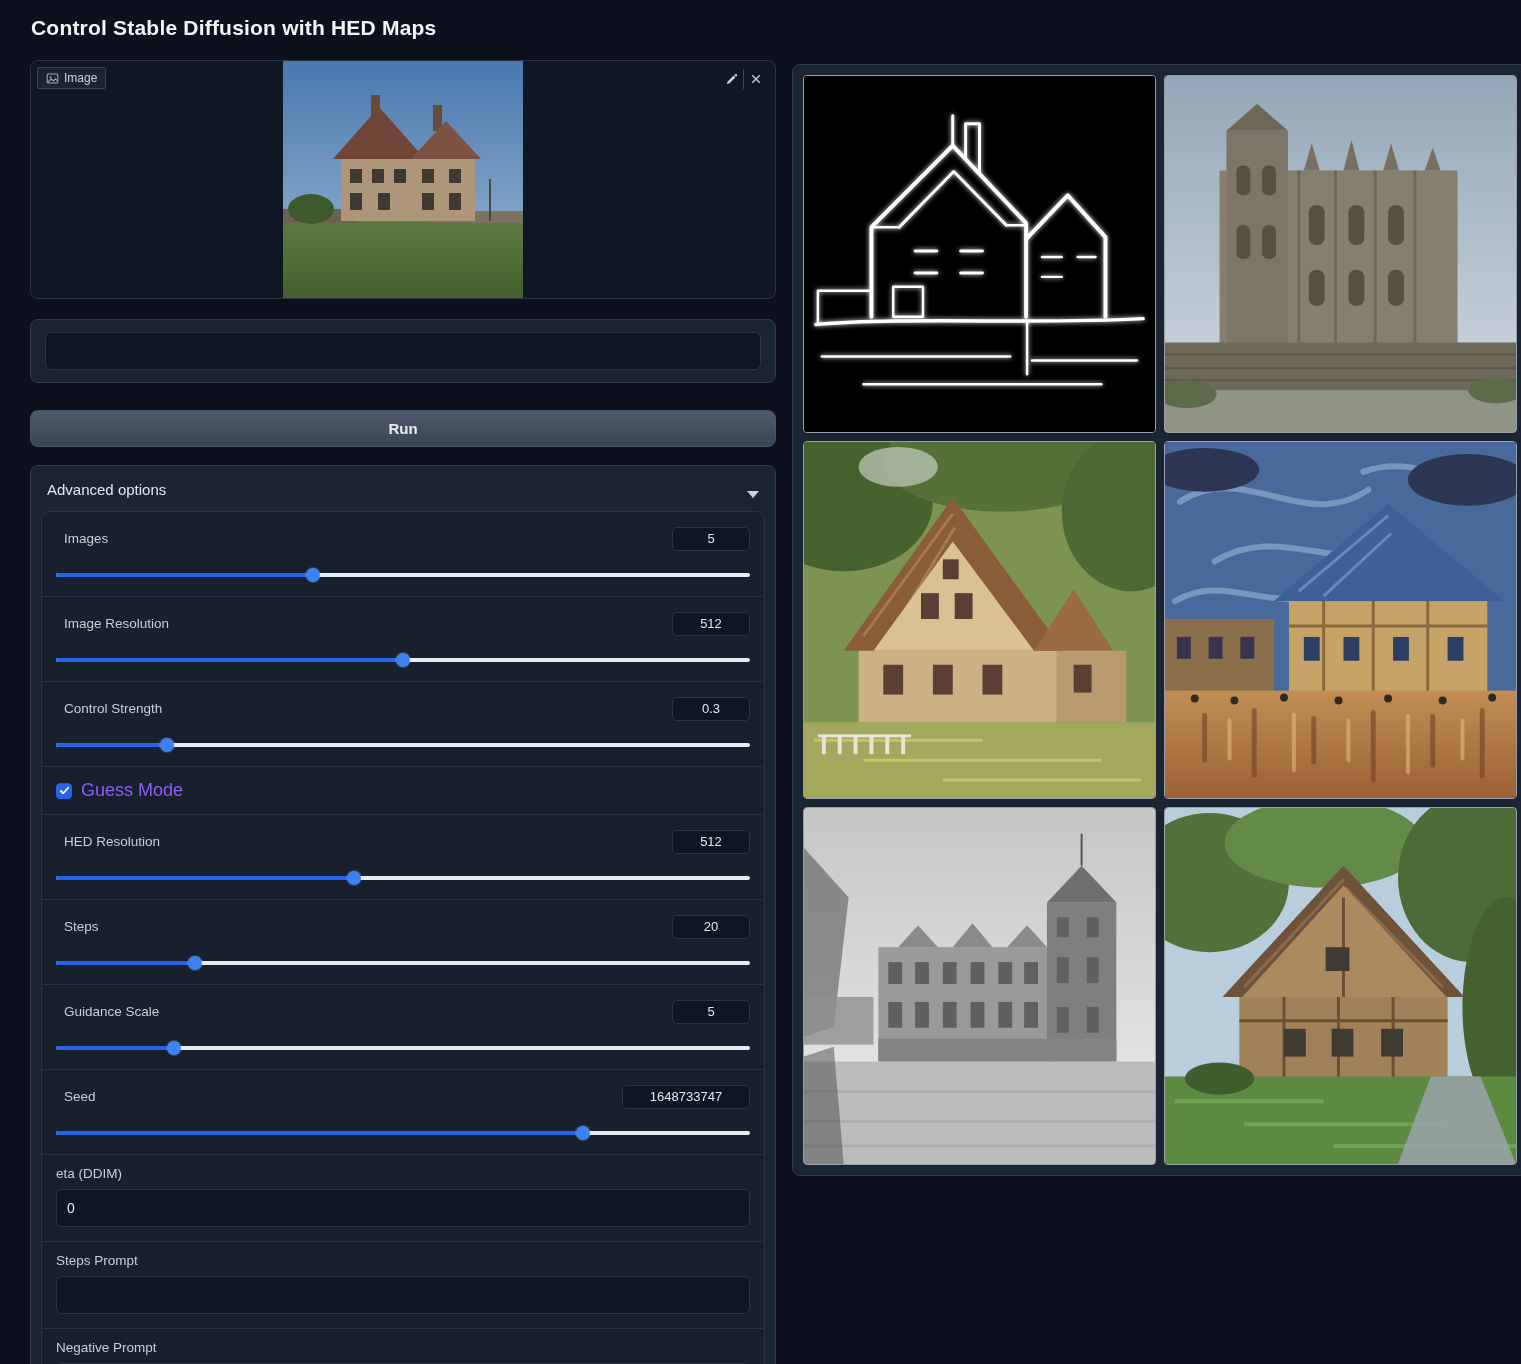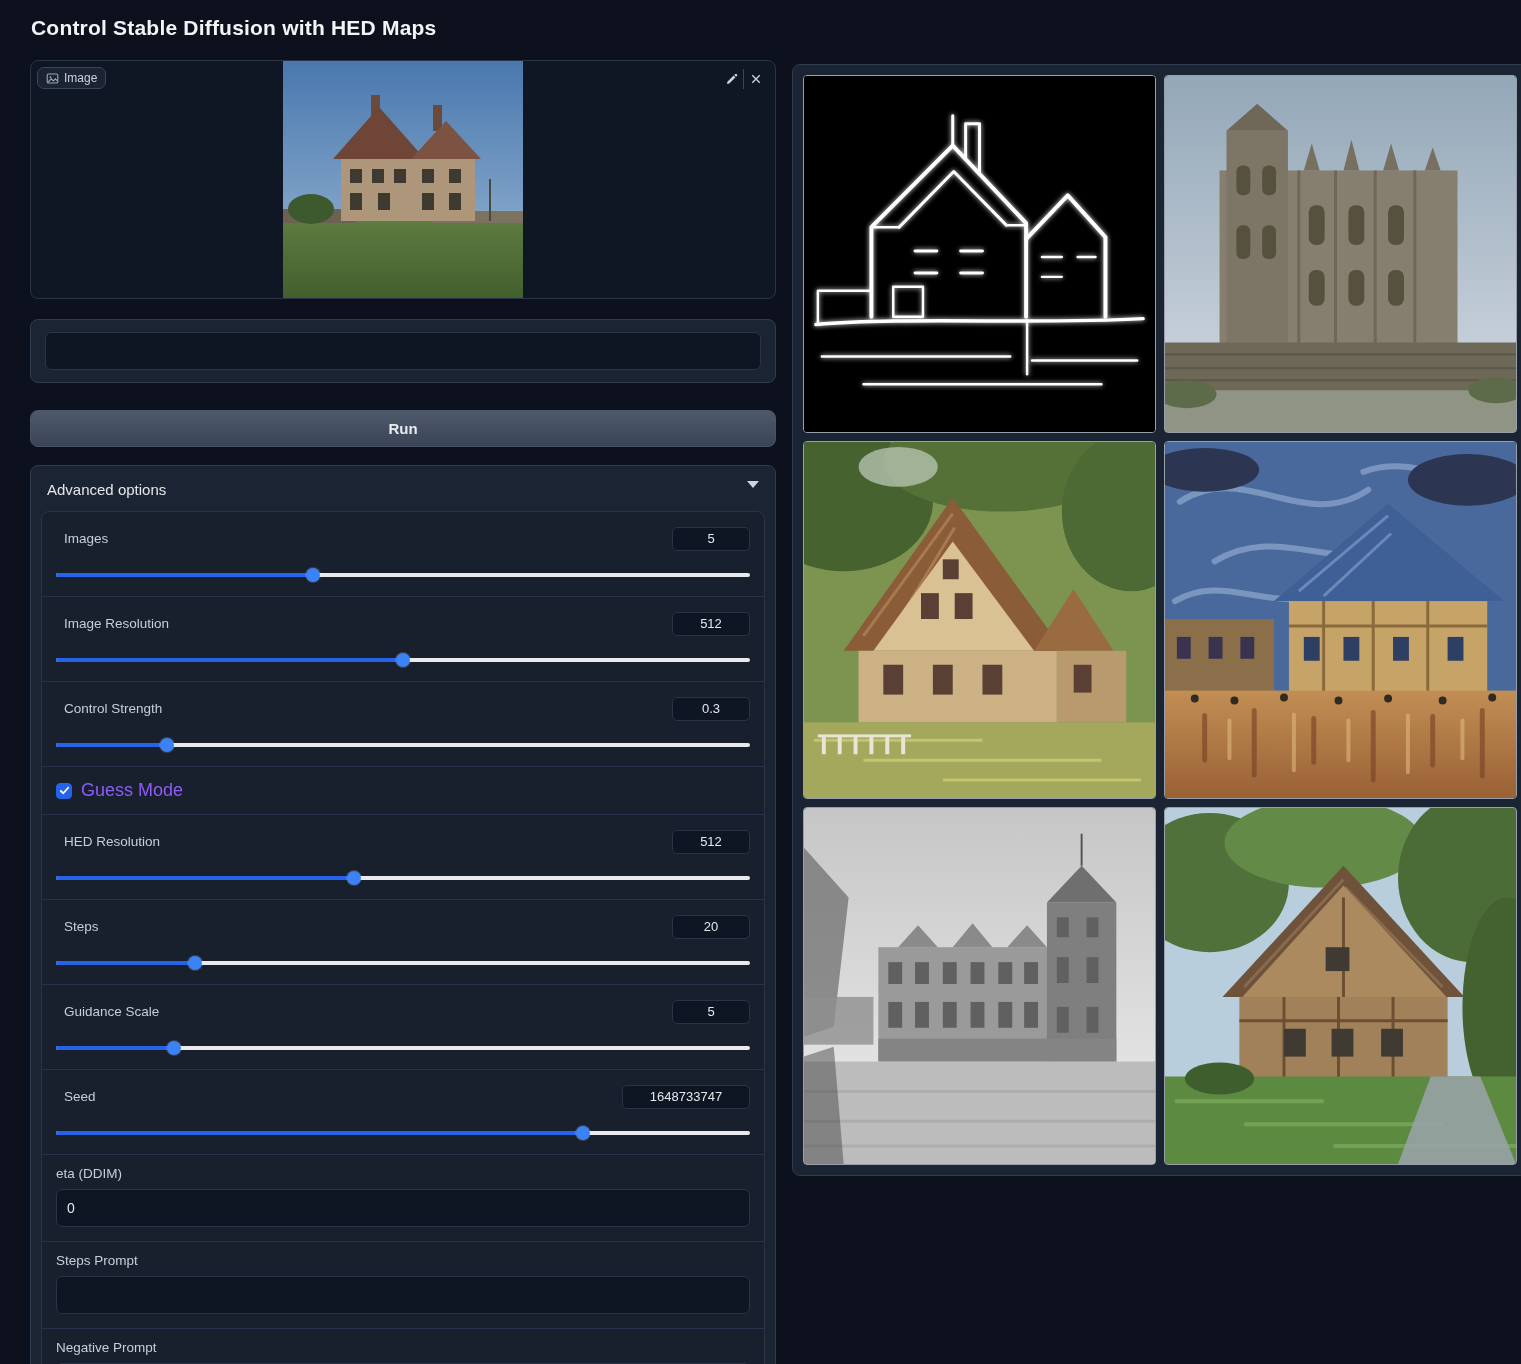--- a/index.html
+++ b/index.html
@@ -5,38 +5,38 @@
   html,body{margin:0;padding:0;background:#0c111d;}
   .page{width:1521px;height:1364px;position:relative;font-family:"Liberation Sans",sans-serif;color:#e5e7eb;overflow:hidden;padding-left:20px;}
   .main{display:flex;gap:16px;padding:0 13px 0 10px;box-sizing:border-box;}
   .left{flex:0 0 746px;width:746px;}
   .right{flex:1;margin-top:64px;}
 
   .page-title{font-size:21px;font-weight:700;color:#f3f4f6;margin:16px 0 20px 1px;letter-spacing:.2px;}
 
   
   .upload-block{position:relative;height:237px;background:#0f1624;border:1px solid #2b3444;border-radius:8px;overflow:hidden;}
-  .image-chip{position:absolute;top:6px;left:6px;display:flex;align-items:center;gap:5px;background:#1b2433;border:1px solid #3a4558;border-radius:7px;padding:3px 8px;font-size:12px;color:#cdd2da;z-index:3;}
+  .image-chip{position:absolute;top:6px;left:6px;display:flex;align-items:center;gap:5px;background:#1b2433;border:1px solid #3a4558;border-radius:2px;padding:3px 8px;font-size:12px;color:#cdd2da;z-index:3;}
   .icon-buttons{position:absolute;top:8px;right:8px;display:flex;align-items:center;z-index:3;}
   .icon-btn{width:24px;height:20px;display:flex;align-items:center;justify-content:center;color:#cbd5e1;cursor:pointer;background:transparent;border:none;padding:0;}
   .icon-btn.close-btn{border-left:1px solid #3a4558;}
   .uploaded-image{width:240px;height:100%;margin:0 auto;display:block;cursor:pointer;}
   .uploaded-image svg{display:block;width:100%;height:100%;}
 
   
   .panel{background:#1b2433;border:1px solid #313c4e;border-radius:8px;box-sizing:border-box;}
   .prompt-panel{margin-top:20px;padding:12px 14px;}
   .field-label{display:block;font-size:13.5px;color:#c8cdd6;margin-bottom:8px;}
   .text-input{width:100%;height:38px;background:#0e1523;border:1px solid #2b3444;border-radius:6px;color:#e5e7eb;padding:0 10px;font-size:14px;box-sizing:border-box;outline:none;}
 
   .run-button{margin-top:27px;width:100%;height:37px;border-radius:8px;border:1px solid #4a5568;background:linear-gradient(180deg,#4e5a6b,#39445б);background:linear-gradient(180deg,#4e5a6b,#394456);color:#e8eaee;font-weight:700;font-size:15px;font-family:"Liberation Sans",sans-serif;cursor:pointer;}
 
   
   .advanced-panel{margin-top:18px;padding-bottom:10px;}
-  .acc-header{display:flex;align-items:flex-start;justify-content:space-between;padding:15px 16px 13px;font-size:15px;color:#e3e6eb;cursor:pointer;}
+  .acc-header{display:flex;align-items:flex-end;justify-content:space-between;padding:15px 16px 13px;font-size:15px;color:#e3e6eb;cursor:pointer;}
   .arrow-down{width:0;height:0;border-left:6px solid transparent;border-right:6px solid transparent;border-top:7px solid #cbd5e1;}
   .form{margin:0 10px;border:1px solid #2b3444;border-radius:8px;background:#18202e;overflow:hidden;}
   .row + .row{border-top:1px solid #28334a;border-top:1px solid #28324a;}
   .slider-row{padding:11px 14px 13px;}
   .row-head{display:flex;justify-content:space-between;align-items:center;margin-bottom:13px;}
   .row-head .field-label{margin:8px;}
   .numbox{min-width:78px;height:24px;background:#0e1523;border:1px solid #2b3444;border-radius:5px;color:#e5e7eb;font-size:13px;display:flex;align-items:center;justify-content:center;padding:0 8px;box-sizing:border-box;cursor:text;}
   .numbox.wide{min-width:128px;}
   .slider{position:relative;height:16px;cursor:pointer;}
   .slider .track{position:absolute;left:0;right:0;top:6px;height:4px;background:#e8eaed;border-radius:2px;}

